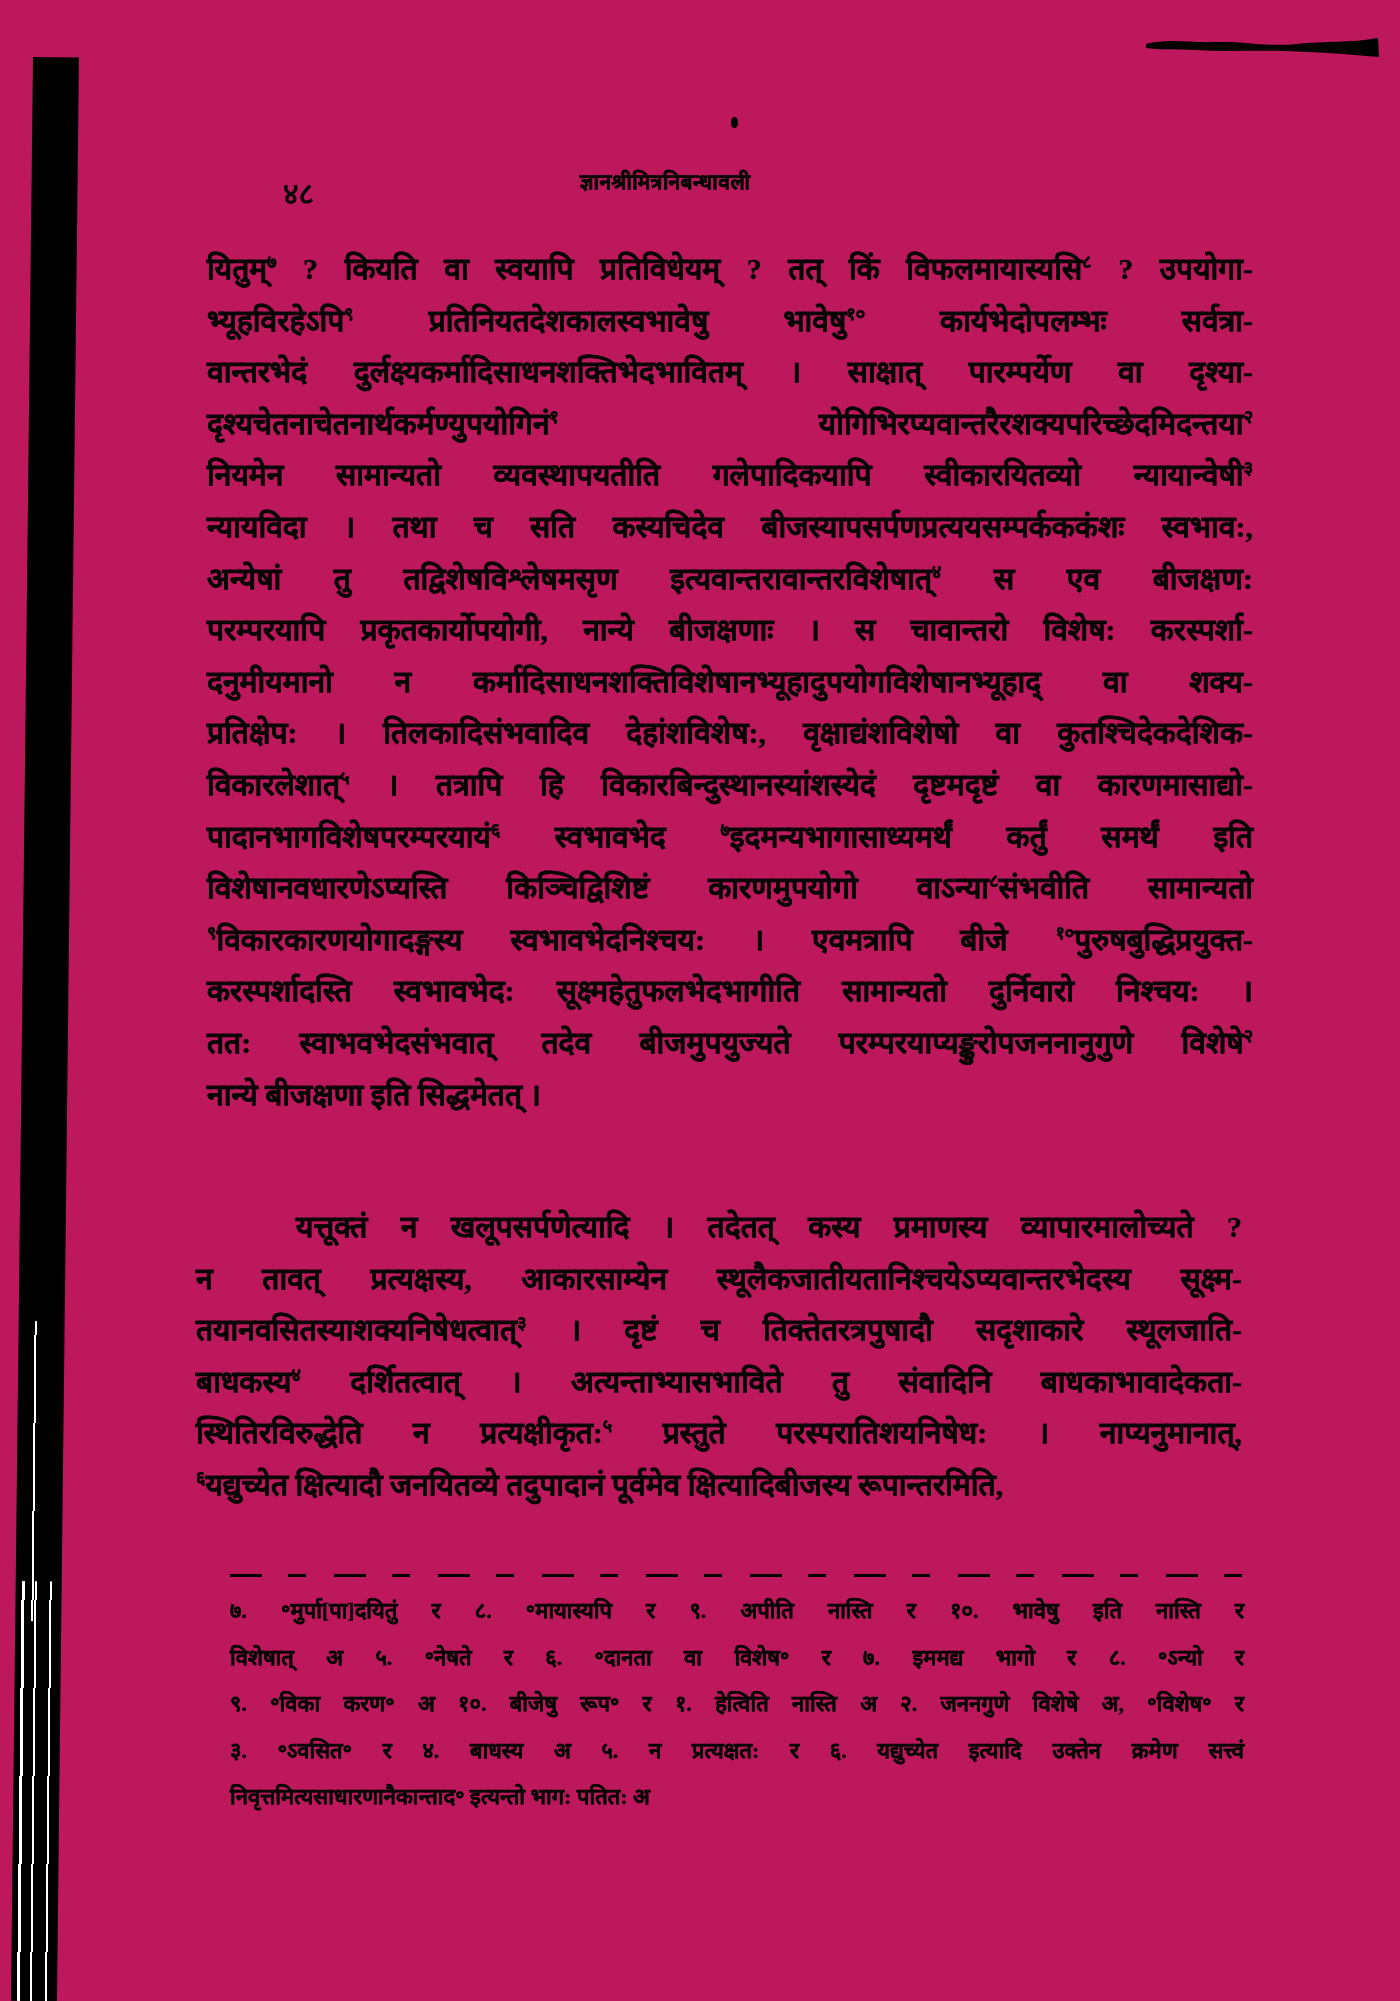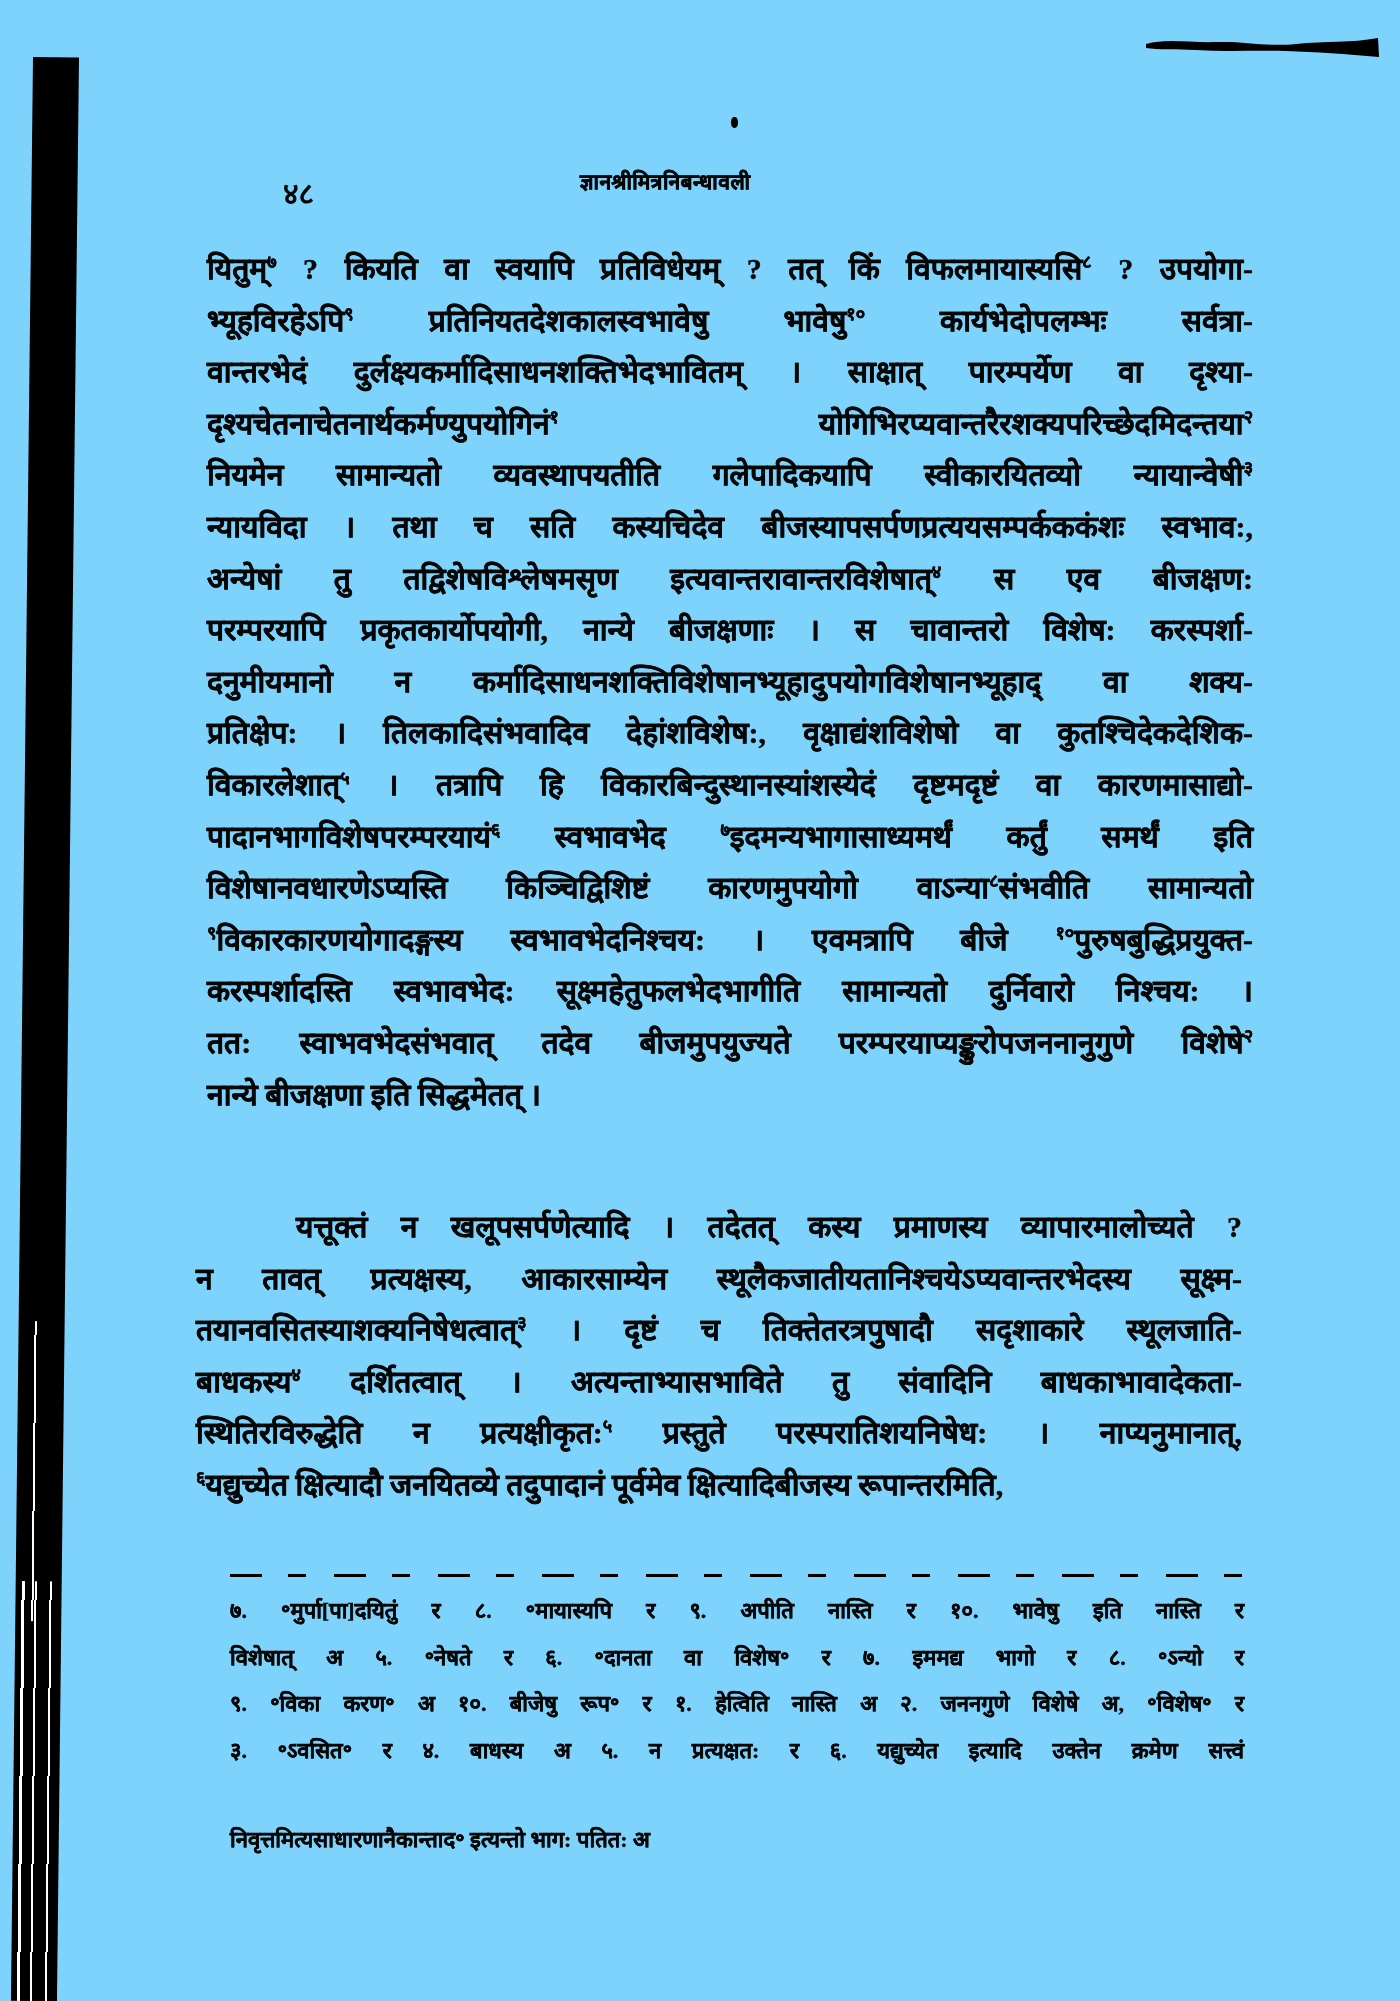--- a/index.html
+++ b/index.html
@@ -5,21 +5,21 @@
   html, body { margin: 0; padding: 0; }
   body {
     width: 1400px; height: 2001px;
     background: #ffffff;
     font-family: "Liberation Serif", "DejaVu Serif", serif;
     position: relative;
   }
   .page {
     position: absolute; left: 0; top: 0;
     width: 1400px; height: 2001px;
-    background: #7dd3fc; overflow: hidden;
+    background: #be185d; overflow: hidden;
     color: #060606;
   }
 
   
   .scan-bar {
     position: absolute; left: 33px; top: 57px;
     width: 46px; height: 1944px;
     background: #000;
     transform: rotate(0.65deg);
     transform-origin: top left;
@@ -87,21 +87,21 @@
   }
   .footnotes { position: absolute; left: 230px; top: 1588px; width: 1014px; }
   .fn-line {
     font-size: 22px; font-weight: bold;
     line-height: 46.5px; height: 46.5px;
     text-align: justify; text-align-last: justify;
     text-justify: inter-word;
     white-space: nowrap;
     -webkit-text-stroke: 0.3px #060606;
   }
-  .fn-line.line-last { text-align-last: left; margin-top: 43px; }
+  .fn-line.line-last { text-align-last: left; }
 </style>
 </head>
 <body>
 
 <div class="page">
 
   <div class="scan-bar">
     <div class="streaks-mid"></div>
     <div class="streaks"></div>
   </div>

